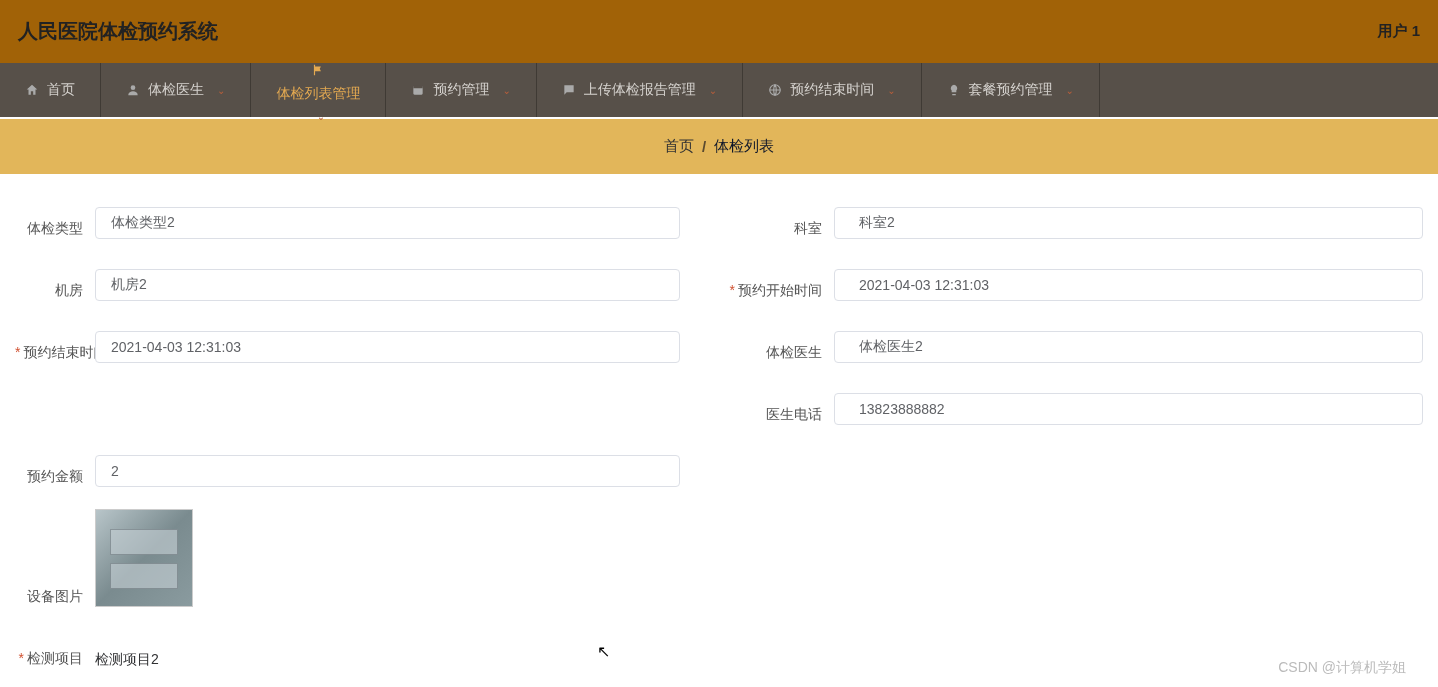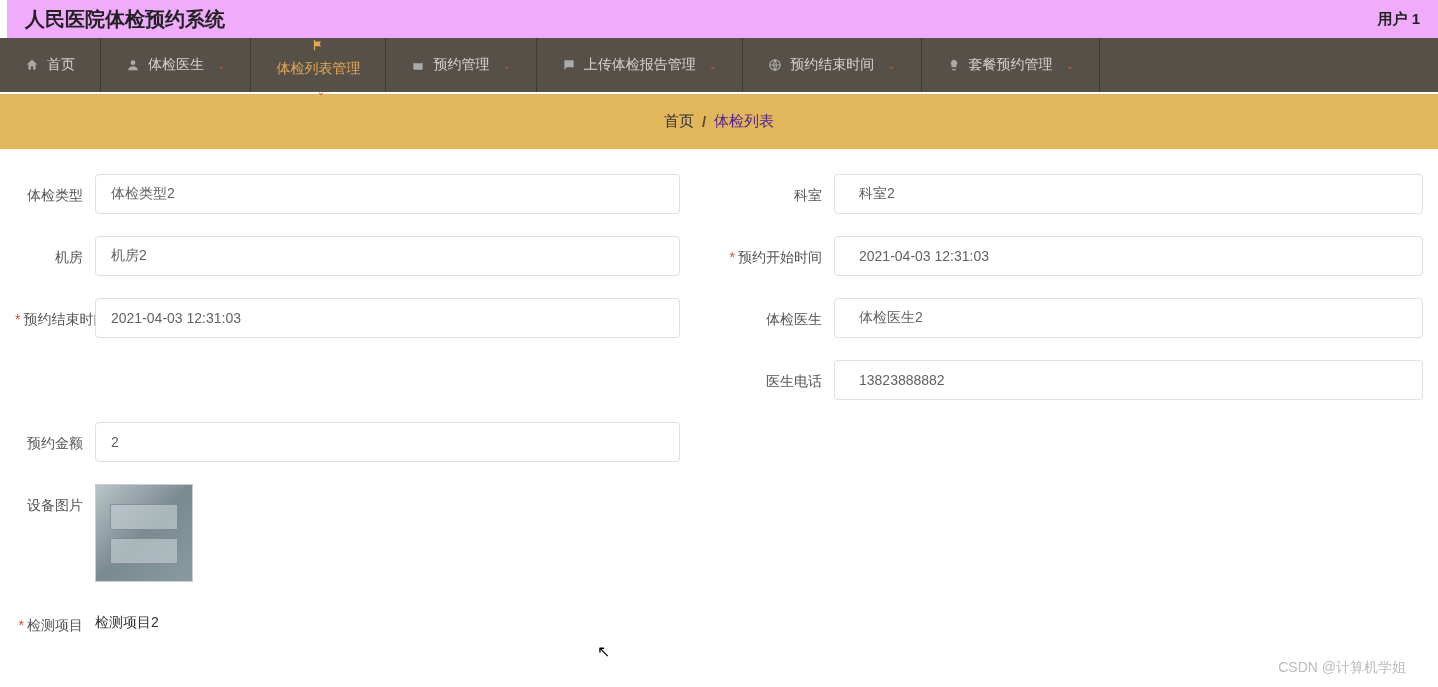--- a/index.html
+++ b/index.html
@@ -1,43 +1,43 @@
 <!DOCTYPE html>
 <html><head>
   <meta charset="utf-8">
   <style>
     * { margin: 0; padding: 0; box-sizing: border-box; }
     body { font-family: "Microsoft YaHei", Arial, sans-serif; font-size: 14px; color: #333; background: #fff; width: 1438px; }
     
     
-    .header { background: #f0abfc; height: 38px; display: flex; align-items: center; justify-content: space-between; padding: 0 18px; margin-left: 7px; }
+    .header { background: #a16207; height: 63px; display: flex; align-items: center; justify-content: space-between; padding: 0 18px; }
     .header-title { font-size: 20px; font-weight: bold; color: #222; }
     .header-user { font-size: 15px; color: #222; font-weight: bold; }
     
     
     .nav { background: #575049; height: 54px; display: flex; align-items: stretch; }
     .nav-item { display: flex; align-items: center; padding: 0 25px; color: #d5d2ce; cursor: pointer; border-right: 1px solid #3f3a34; font-size: 14px; gap: 8px; }
     .nav-item.active { color: #e4a951; flex-direction: column; }
     .nav-item .chevron { margin-left: 5px; font-size: 10px; color: #b95e3a; }
     .nav-icon { width: 14px; height: 14px; display: inline-flex; align-items: center; justify-content: center; color: #aaa; }
     .nav-item.active .nav-icon { color: #e4a951; }
     
     
     .breadcrumb { background: #e2b65a; height: 55px; display: flex; align-items: center; justify-content: center; color: #333; font-size: 15px; margin: 2px 0 0 0; }
     .breadcrumb .sep { margin: 0 8px; color: #5a4a2f; font-weight: bold; }
-    .breadcrumb .current { color: #4c1d95; }
+    .breadcrumb .current { color: #0f172a; }
     
     
     .form-container { padding: 25px 15px; }
     .form-row { display: flex; width: 100%; }
-    .form-col { flex: 1; display: flex; align-items: flex-start; margin-bottom: 22px; min-height: 40px; }
+    .form-col { flex: 1; display: flex; align-items: flex-end; margin-bottom: 22px; min-height: 40px; }
     .form-col.half { width: 50%; flex: 0 0 50%; }
     .form-label { width: 80px; text-align: right; padding-right: 12px; padding-top: 10px; color: #555; font-size: 14px; white-space: nowrap; line-height: 1.6; }
     .form-label .req { color: #d05030; margin-right: 3px; }
-    .form-input { flex: 1; max-width: 585px; height: 40px; border: 1px solid #dcdfe6; border-radius: 4px; padding: 0 15px; font-size: 14px; color: #606266; }
+    .form-input { flex: 1; max-width: 585px; height: 32px; border: 1px solid #dcdfe6; border-radius: 4px; padding: 0 15px; font-size: 14px; color: #606266; }
     .form-value { padding-top: 10px; color: #303133; }
     .form-image { width: 98px; height: 98px; background: linear-gradient(135deg, #b8c5c9 0%, #7a8b8f 50%, #8a9b9f 100%); border: 1px solid #ccc; position: relative; }
     .form-image::before { content: ''; position: absolute; top: 20%; left: 15%; right: 15%; height: 25%; background: rgba(200,210,215,0.6); border: 1px solid rgba(90,100,105,0.5); }
     .form-image::after { content: ''; position: absolute; top: 55%; left: 15%; right: 15%; height: 25%; background: rgba(200,210,215,0.6); border: 1px solid rgba(90,100,105,0.5); }
     
     .wide-label { width: 80px; }
     .right-col .form-label { width: 115px; }
     .right-col .form-input { max-width: none; padding-left: 24px; }
     
     .footer-watermark { position: fixed; bottom: 10px; right: 32px; color: #bbb; font-size: 14px; }

